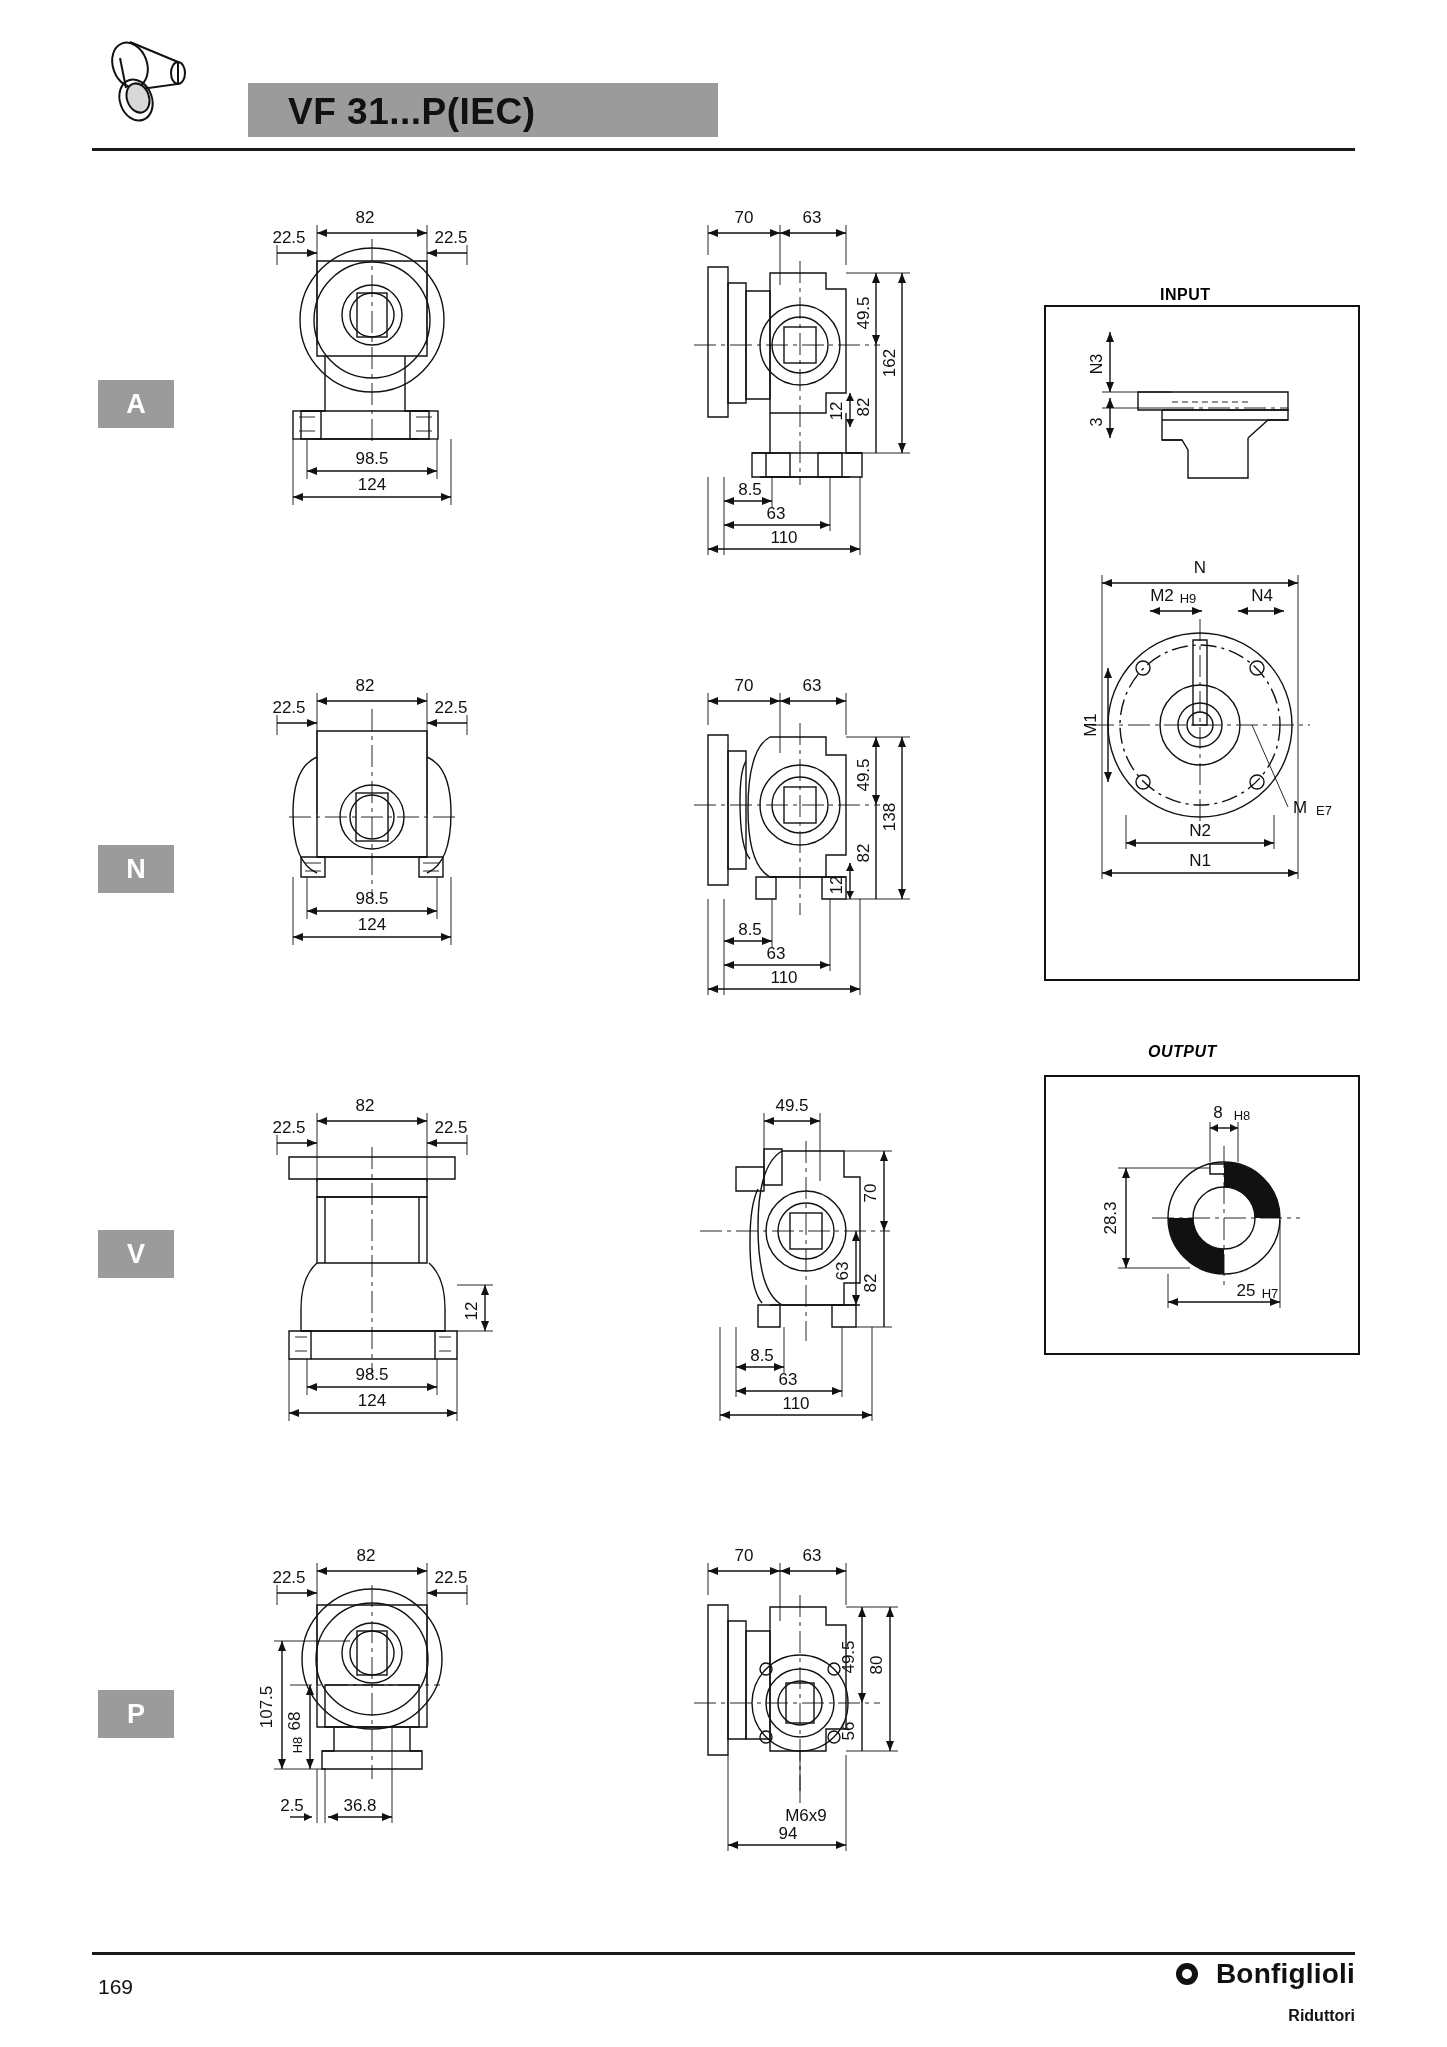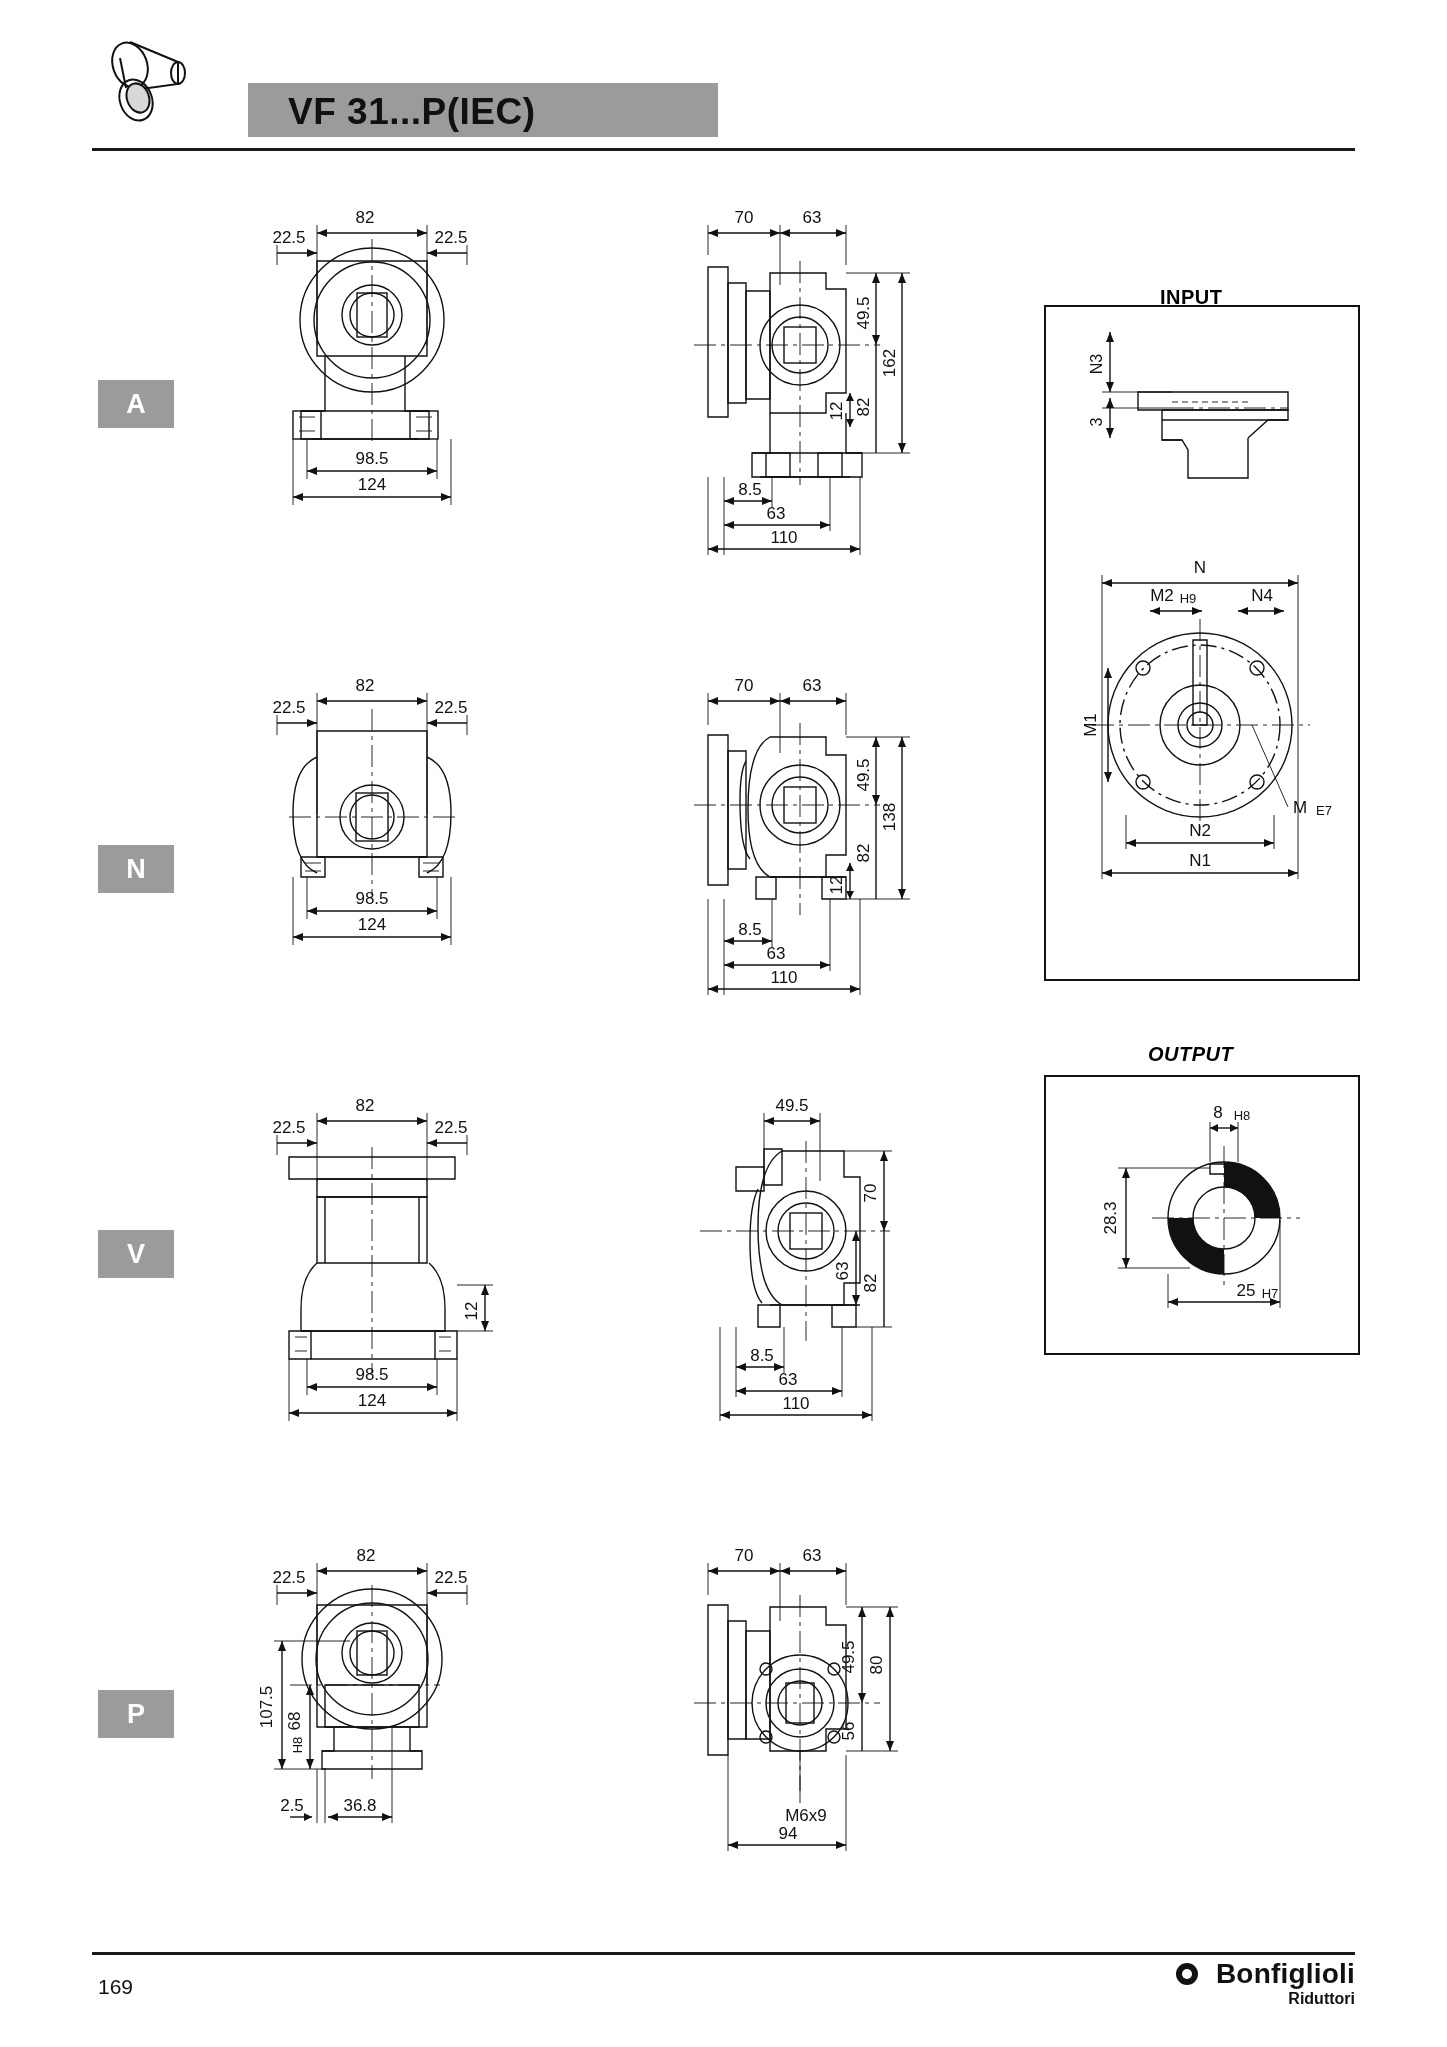--- a/index.html
+++ b/index.html
@@ -11,32 +11,32 @@
   .hdr-title-bar{position:absolute;left:248px;top:83px;width:470px;height:54px;background:#9b9b9b;}
   .hdr-title{position:absolute;left:288px;top:88px;width:430px;height:48px;font-size:37px;font-weight:bold;color:#111;letter-spacing:.5px;line-height:48px;}
   .logo-box{position:absolute;left:92px;top:28px;width:110px;height:100px;}
   .logo-box svg{display:block;}
 
   
   .badge{position:absolute;width:76px;height:48px;background:#9b9b9b;color:#fff;font-size:27px;font-weight:bold;display:flex;align-items:center;justify-content:center;}
 
   
   .panel{position:absolute;border:2px solid #111;background:#fff;}
-  .panel-title{position:absolute;font-size:20px;font-weight:bold;letter-spacing:.5px;}
+  .panel-title{position:absolute;font-size:16px;font-weight:bold;letter-spacing:.5px;}
 
   
   .dwg{position:absolute;}
   .dwg svg{display:block;overflow:visible;}
 
   
   .ftr-rule{position:absolute;left:92px;top:1952px;width:1263px;height:3px;background:#1a1a1a;}
   .pageno{position:absolute;left:98px;top:1975px;font-size:21px;color:#111;}
   .brand{position:absolute;right:92px;top:1958px;text-align:right;}
   .brand-main{font-size:28px;font-weight:bold;color:#111;letter-spacing:.2px;}
-  .brand-sub{font-size:16px;font-weight:bold;color:#111;margin-top:0;}
+  .brand-sub{font-size:16px;font-weight:bold;color:#111;margin-top:17px;}
   .brand-row{display:flex;align-items:center;justify-content:flex-start;gap:18px;}
   .brand-dot{width:22px;height:22px;border-radius:50%;background:#111;position:relative;}
   .brand-dot:after{content:"";position:absolute;left:6px;top:6px;width:10px;height:10px;border-radius:50%;background:#fff;}
   text{font-family:"Liberation Sans",sans-serif;}
 </style>
 </head>
 <body>
 
 <div class="page">
 

